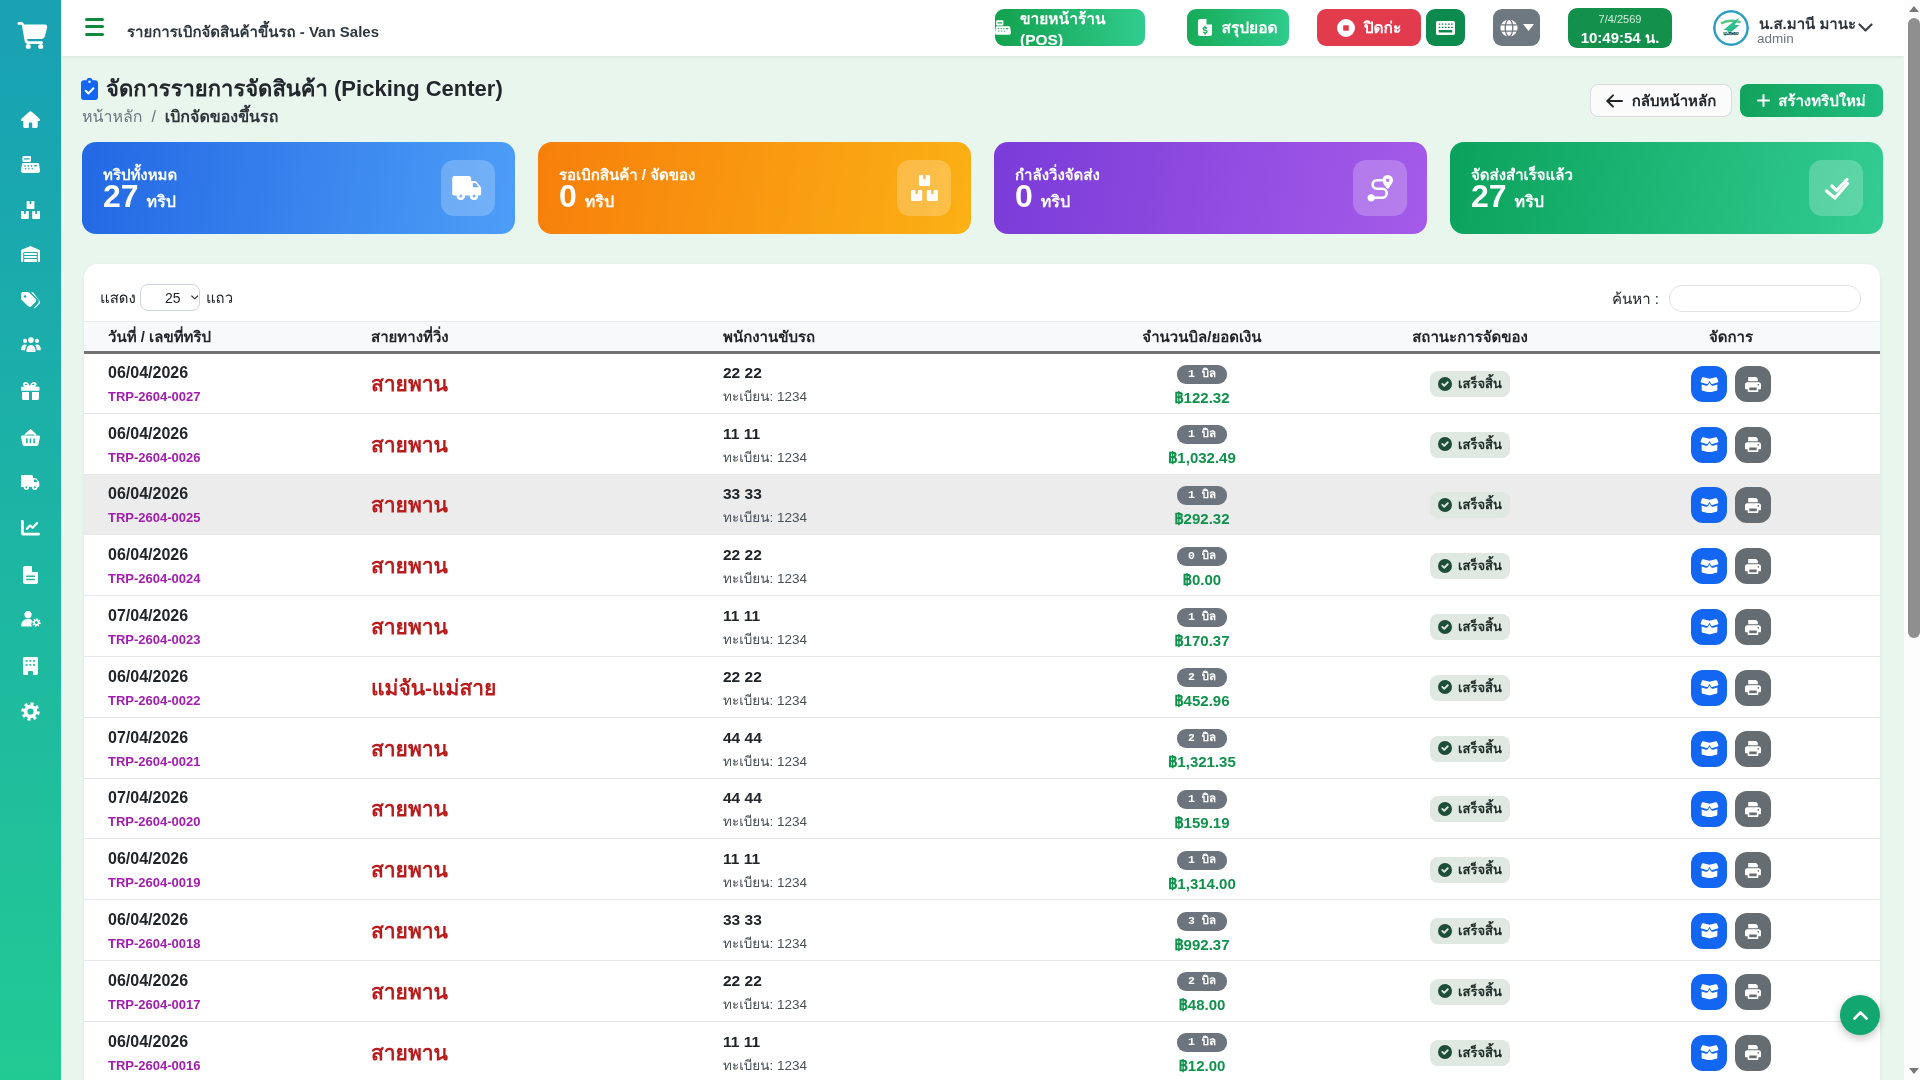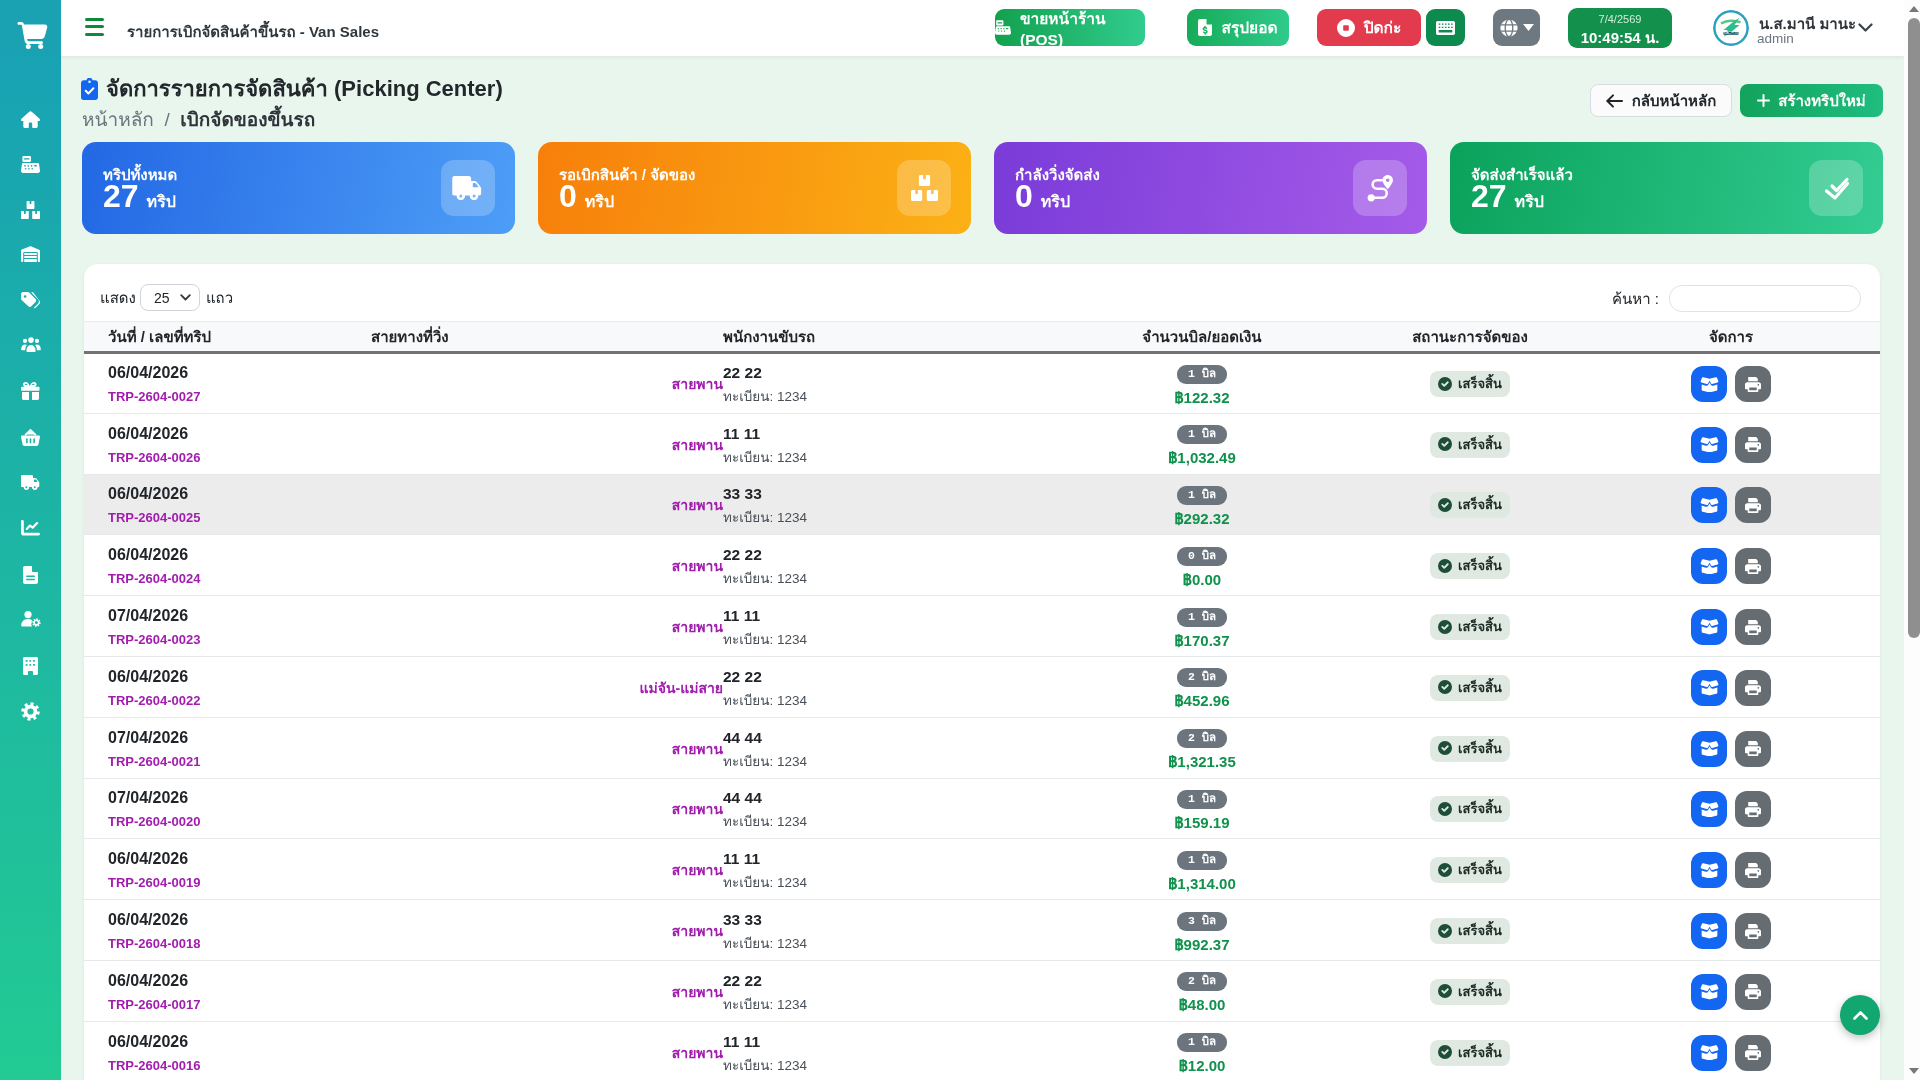--- a/index.html
+++ b/index.html
@@ -21,50 +21,50 @@
 .btn-globe { left:1432px; width:47px; background:#6e7880; gap:5px; }
 .dtbox { position:absolute; left:1507px; top:8px; width:104px; height:40px; background:#13914c; border-radius:9px; color:#fff; text-align:center; }
 .dtbox .d1 { font-size:11px; color:#cfeeda; margin-top:5px; }
 .dtbox .d2 { font-size:15px; font-weight:bold; margin-top:1px; }
 .avatar { position:absolute; left:1652px; top:10px; width:36px; height:36px; border-radius:50%; overflow:hidden; }
 .uname { position:absolute; left:1698px; top:12px; font-size:15px; font-weight:bold; color:#2f353b; }
 .urole { position:absolute; left:1696px; top:31px; font-size:13.5px; color:#6c757d; }
 .uchev { position:absolute; left:1797px; top:23px; }
 .content { position:absolute; left:61px; top:56px; width:1843px; height:1024px; }
 .ptitle { position:absolute; left:20px; top:15px; display:flex; align-items:center; gap:8px; font-size:22px; font-weight:bold; color:#22272c; }
-.bc { position:absolute; left:21px; top:48px; font-size:19px; color:#6c757d; }
+.bc { position:absolute; left:21px; top:48px; font-size:16px; color:#6c757d; }
 .bc b { color:#2e343a; }
 .btn-back { position:absolute; left:1529px; top:28px; width:142px; height:33px; background:#fbfbfb; border:1px solid #d9dde1; border-radius:8px; display:flex; align-items:center; justify-content:center; gap:9px; font-size:15px; font-weight:bold; color:#22272c; }
 .btn-new { position:absolute; left:1679px; top:28px; width:143px; height:33px; background:linear-gradient(90deg,#12a35c,#1fbd7f); border-radius:8px; display:flex; align-items:center; justify-content:center; gap:8px; font-size:15px; font-weight:bold; color:#fff; }
 .cards { position:absolute; left:21px; top:86px; width:1801px; display:flex; gap:23px; }
 .card { width:433px; height:92px; border-radius:14px; position:relative; color:#fff; }
 .c-1 { background:linear-gradient(100deg,#2368e4,#4d9ef7); }
 .c-2 { background:linear-gradient(100deg,#f77f0b,#fbb115); }
 .c-3 { background:linear-gradient(100deg,#7a3bd8,#a55be9); }
 .c-4 { background:linear-gradient(100deg,#0aa25b,#33cc92); }
 .card .lbl { position:absolute; left:21px; top:21px; font-size:15px; font-weight:bold; }
 .card .num { position:absolute; left:21px; top:36px; font-size:32px; font-weight:bold; }
 .card .unit { font-size:16px; font-weight:bold; margin-left:8px; }
 .card .icbox { position:absolute; right:20px; top:18px; width:54px; height:56px; background:rgba(255,255,255,.22); border-radius:13px; display:flex; align-items:center; justify-content:center; }
 .panel { position:absolute; left:23px; top:208px; width:1796px; height:900px; background:#fff; border-radius:14px; box-shadow:0 1px 4px rgba(0,0,0,.05); }
 .ctrl { position:absolute; top:20px; left:16px; font-size:15px; color:#212529; display:flex; align-items:center; }
-.sel { width:60px; height:27px; border:1px solid #ced4da; border-radius:8px; font-size:14px; color:#212529; display:flex; align-items:center; padding-left:13px; gap:11px; margin:0 6px 0 4px; background:#fff; }
+.sel { width:60px; height:27px; border:1px solid #ced4da; border-radius:8px; font-size:14px; color:#212529; display:flex; align-items:center; padding-left:24px; gap:11px; margin:0 6px 0 4px; background:#fff; }
 .search { position:absolute; top:21px; right:19px; display:flex; align-items:center; gap:10px; font-size:15px; color:#212529; }
 .sinput { width:192px; height:27px; border:1px solid #dfe3e7; border-radius:13px; background:#fff; }
 table { position:absolute; top:57px; left:0; width:1796px; border-collapse:collapse; table-layout:fixed; }
 th { background:#f8f9fa; font-size:15px; font-weight:bold; color:#212529; text-align:left; padding:0; height:31px; border-top:1px solid #e9ecef; border-bottom:3px solid #737373; }
 td { border-bottom:1px solid #e6e9ec; height:60.8px; padding:2px 0 0; vertical-align:middle; }
 col.w1 { width:287px; } col.w2 { width:352px; } col.w3 { width:323px; } col.w4 { width:312px; } col.w5 { width:224px; } col.w6 { width:298px; }
 .c1 { padding-left:24px; }
 .c4,.c5,.c6 { text-align:center; }
 th.c4,th.c5,th.c6 { text-align:center; }
 tr.hov td { background:#ececec; }
 .d8 { font-size:16px; line-height:20px; font-weight:bold; color:#212529; }
 .trp { font-size:13px; line-height:16px; font-weight:bold; color:#a21caf; margin-top:6px; }
-.rt { font-size:14px; line-height:20px; font-weight:bold; color:#a21caf;text-align:right; }
+.rt { font-size:21px; line-height:20px; font-weight:bold; color:#b91c1c; }
 .drv { font-size:15.5px; line-height:20px; font-weight:bold; color:#212529; }
 .plate { font-size:13.5px; line-height:16px; color:#495057; margin-top:6px; }
 .bill { display:inline-block; background:#6c757d; color:#fff; font-size:11.5px; font-weight:bold; border-radius:9px; padding:3px 11px 4px; line-height:12px;font-family:Liberation Mono, monospace; }
 .amt { font-size:15px; line-height:16px; font-weight:bold; color:#10914c; margin-top:6px; }
 .stat { display:inline-flex; align-items:center; gap:6px; background:#dfe9e2; border-radius:8px; padding:5px 8px 6px; font-size:13px; line-height:15px; font-weight:bold; color:#1d2b26; }
 .abtn { display:inline-flex; width:36px; height:36px; border-radius:12px; align-items:center; justify-content:center; vertical-align:middle; }
 .ab1 { background:#1266f1; margin-right:8px; }
 .ab2 { background:#656c72; }
 .fab { position:absolute; left:1840px; top:995px; width:40px; height:40px; border-radius:50%; background:#12a770; display:flex; align-items:center; justify-content:center; box-shadow:0 3px 8px rgba(0,0,0,.25); z-index:9; }
 .scroll { position:absolute; left:1904px; top:0; width:16px; height:1080px; background:#fdfdfd; z-index:10; }

